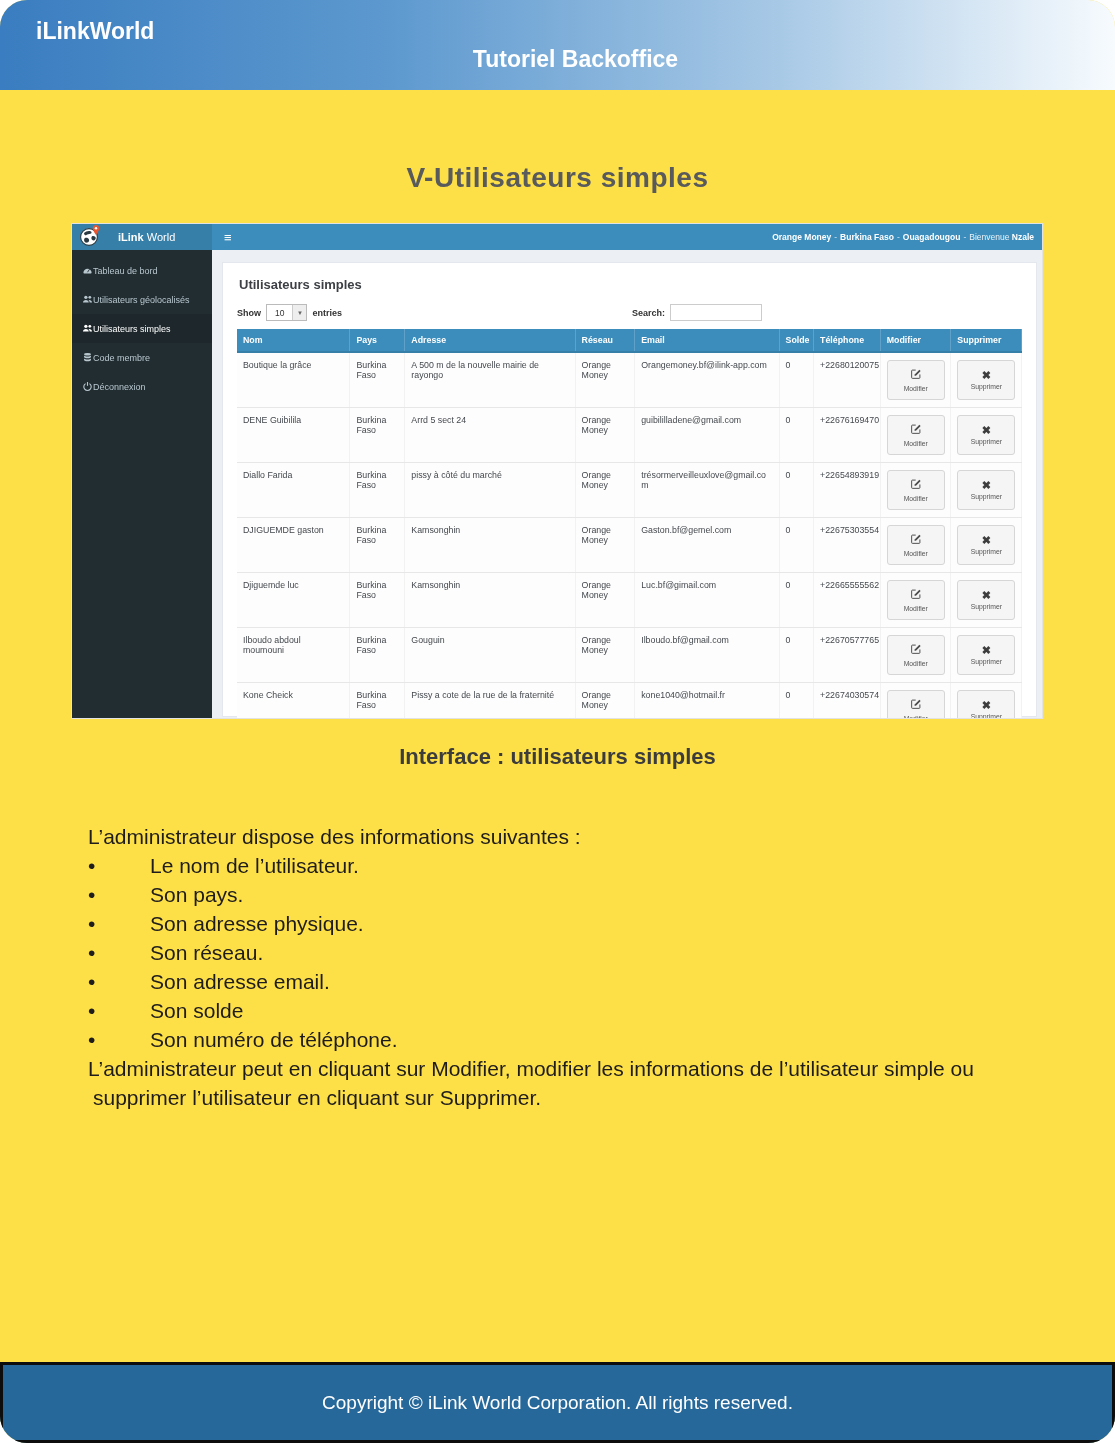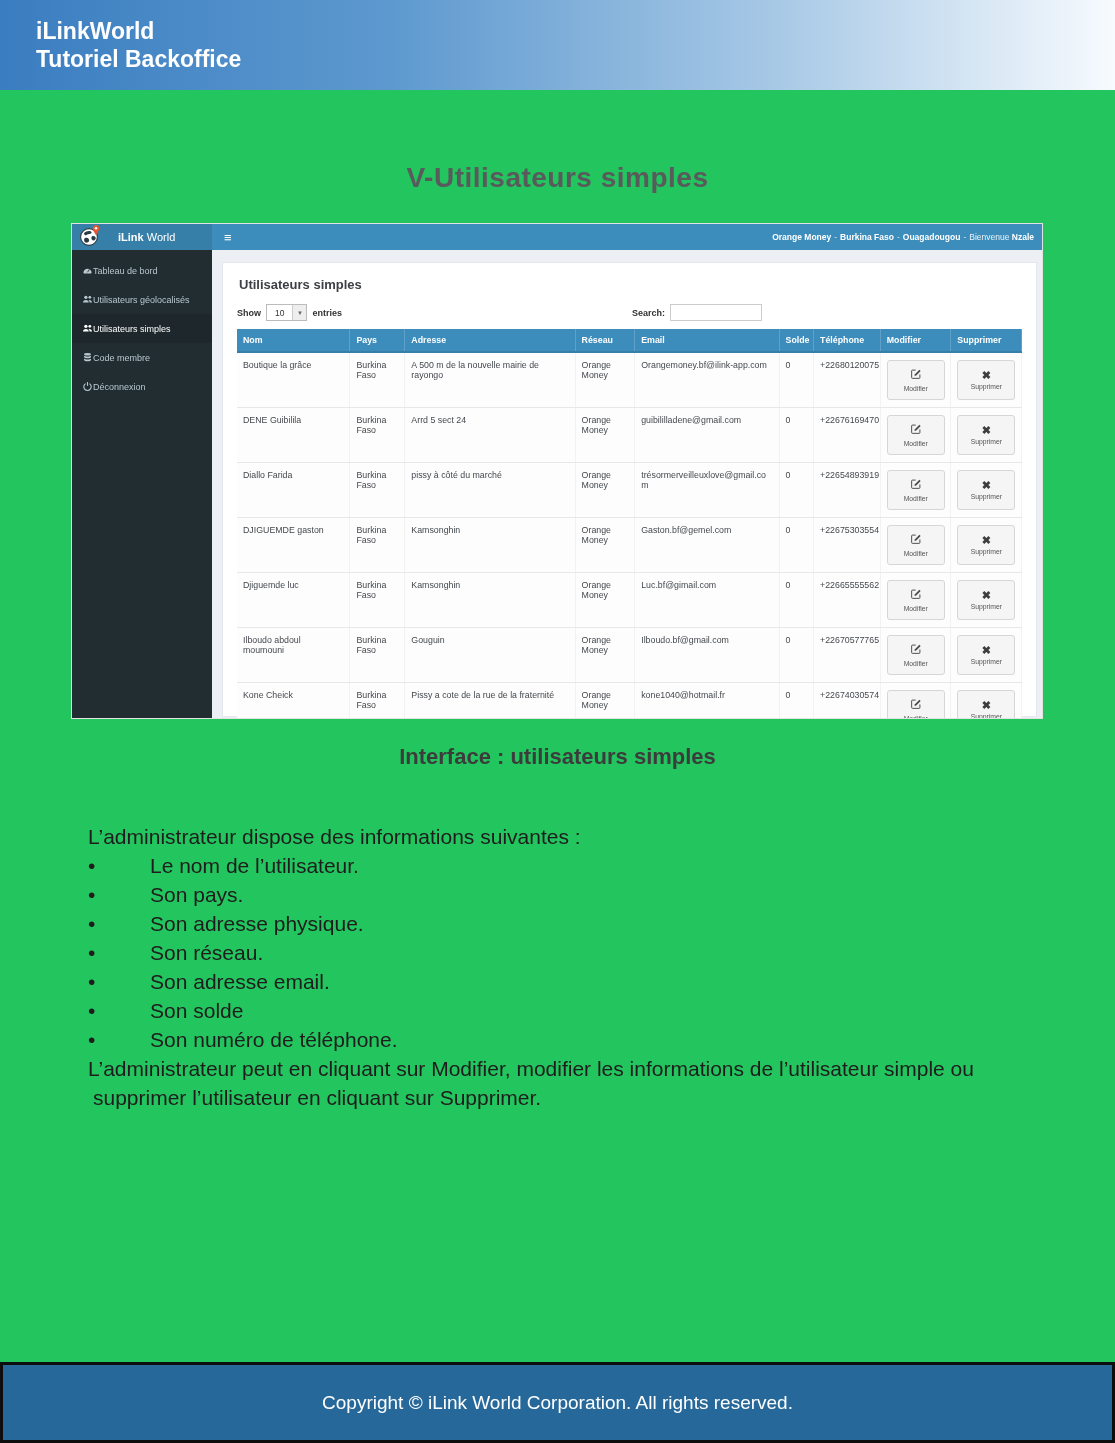--- a/index.html
+++ b/index.html
@@ -1,23 +1,23 @@
 <!DOCTYPE html>
 <html><head>
 <meta charset="utf-8">
 <style>
   * { margin:0; padding:0; box-sizing:border-box; }
   body { font-family:"Liberation Sans", sans-serif; background:#ffffff; }
-  .page { position:relative; width:1115px; height:1443px; background:#22c55e; overflow:hidden; }
+  .page { position:relative; width:1115px; height:1443px; background:#fde047; overflow:hidden;border-radius:27px; }
 
   
   .doc-header { height:90px; background:linear-gradient(90deg,#3a7dc0 0%,#5d99cf 35%,#a8c9e6 70%,#f7fbfe 100%);
     color:#fff; padding:18px 0 0 36px; }
   .doc-header .l1 { font-size:23px; font-weight:600; line-height:27px; }
-  .doc-header .l2 { font-size:23px; font-weight:600; line-height:29px; }
+  .doc-header .l2 { font-size:23px; font-weight:600; line-height:29px;text-align:center; }
 
   .doc-title { text-align:center; margin-top:72px; font-size:28px; font-weight:700; color:#595a5c; letter-spacing:.5px; }
 
   
   .shot { position:relative; width:970px; height:494px; margin:30px 0 0 72px; background:#ecf0f5;
     font-family:"Liberation Sans", sans-serif; box-shadow:0 0 0 1px #e2e2e2; }
   .shot-nav { display:flex; height:26px; }
   .brand { width:140px; background:#367fa9; color:#fff; display:flex; align-items:center; gap:20px; padding-left:8px; }
   .brand-logo { width:18px; height:18px; position:relative; flex:0 0 auto; }
   .brand-name { font-size:11px; }

